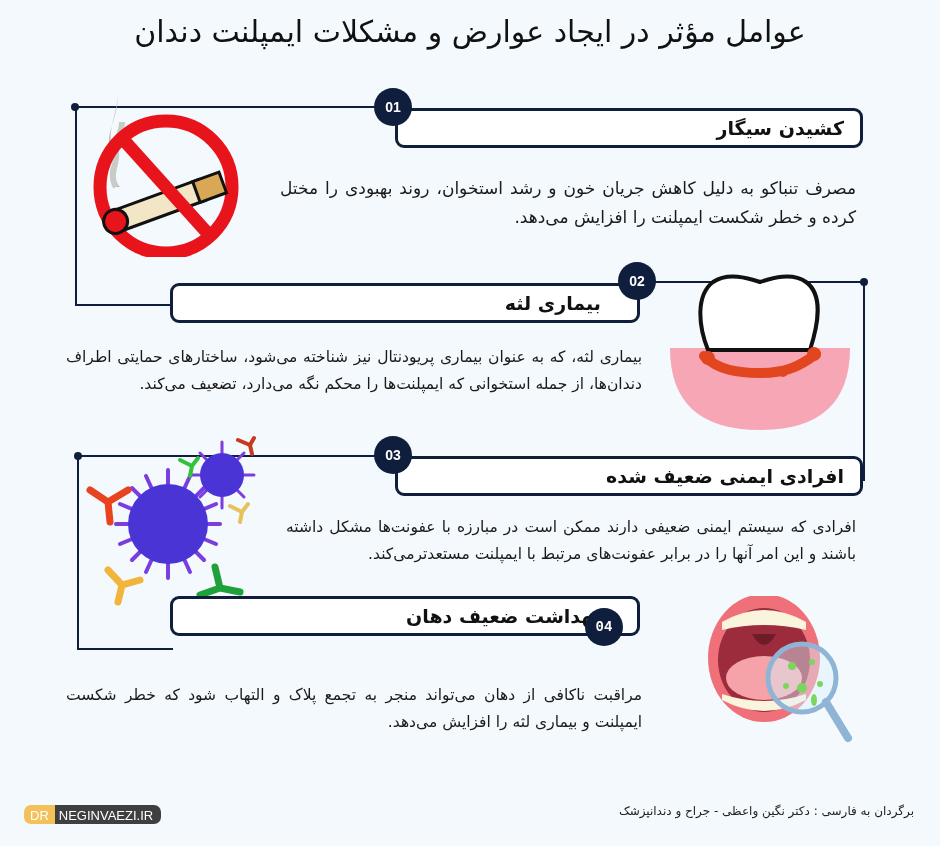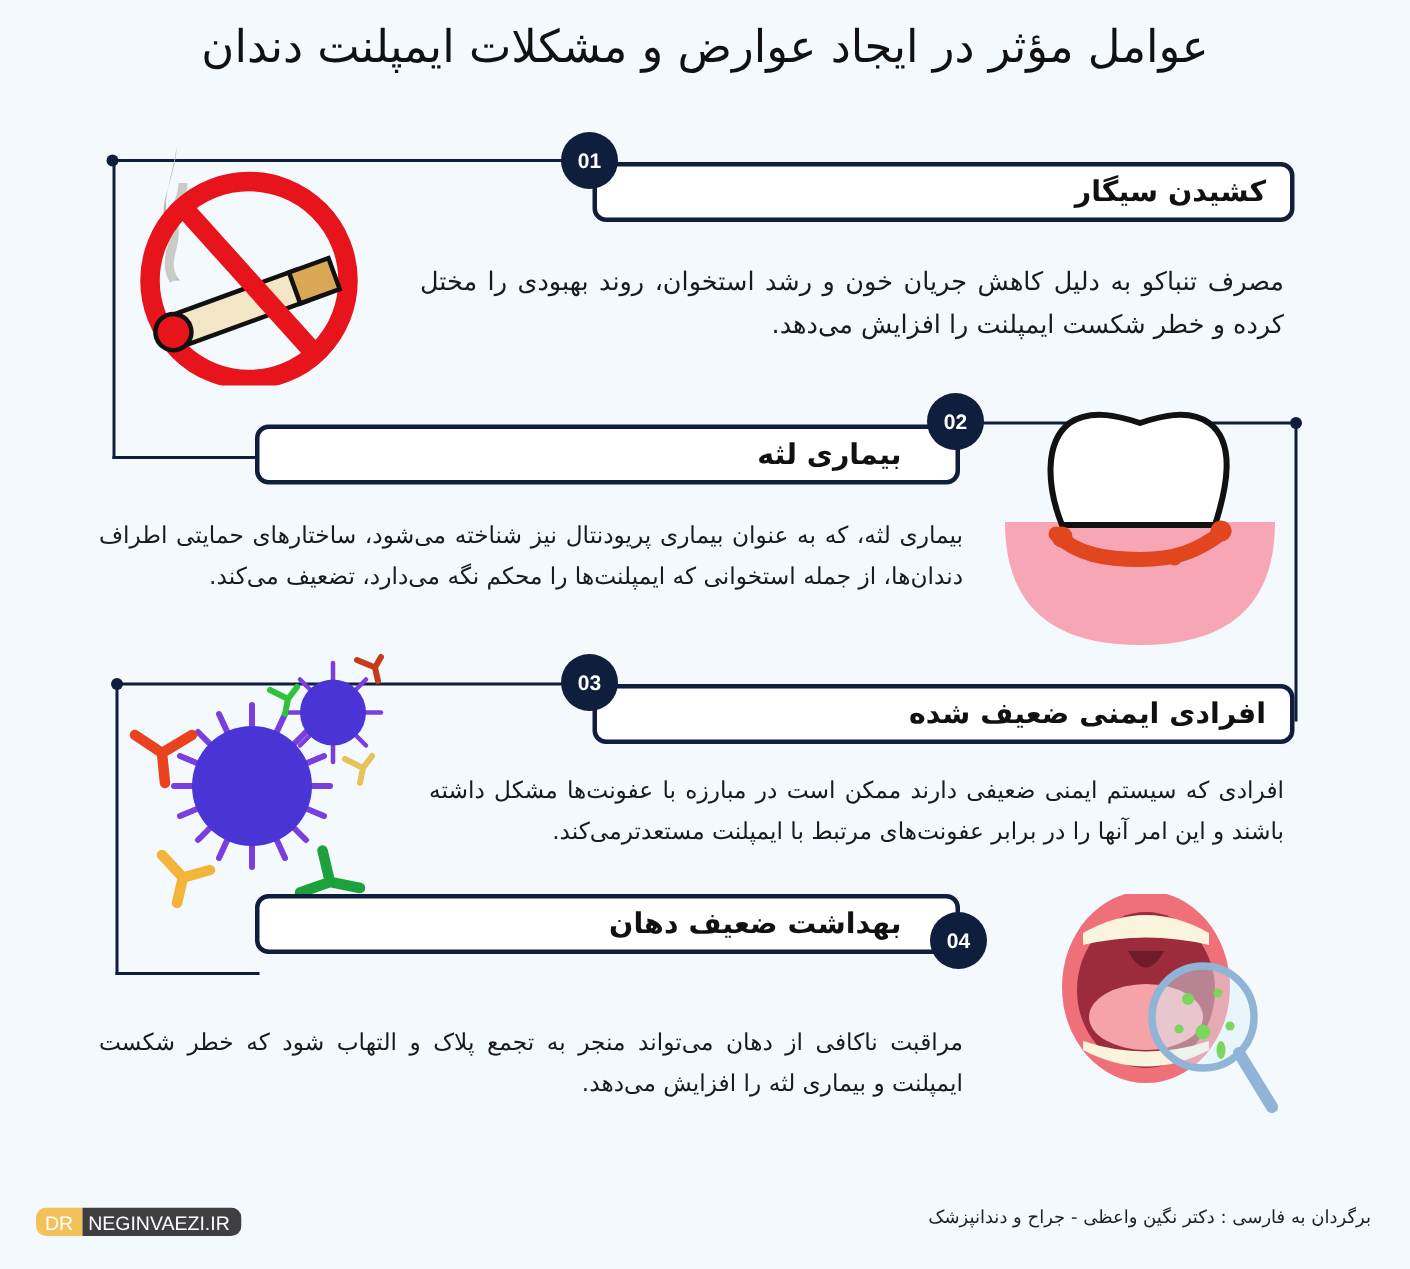--- a/index.html
+++ b/index.html
@@ -122,21 +122,21 @@
       <path d="M158 10 L170 15 L174 8 M170 15 L172 24"></path>
     </g>
   <g stroke="#e6c25a" stroke-width="4" stroke-linecap="round" fill="none">
       <path d="M150 76 L162 82 L168 74 M162 82 L160 92"></path>
     </g>
 </svg>
 
 <div class="card" style="left:170px;top:596px;width:470px;">
   <span class="lbl" style="right:36px;">بهداشت ضعیف دهان</span>
 </div>
-<div class="num" style="left:620px;top:608px;">04</div>
+<div class="num" style="left:585px;top:608px;font-family:Liberation Mono, monospace;">04</div>
 <div class="desc" style="left:66px;top:682px;width:576px;">مراقبت ناکافی از دهان می‌تواند منجر به تجمع پلاک و التهاب شود که خطر شکست ایمپلنت و بیماری لثه را افزایش می‌دهد.</div>
 
 <svg style="left:702px;top:596px;" width="160" height="150" viewBox="0 0 160 150">
   <ellipse cx="62" cy="62" rx="56" ry="64" fill="#f0707a"></ellipse>
   <ellipse cx="62" cy="64" rx="46" ry="52" fill="#9c2b3c"></ellipse>
   <path d="M20 26 Q62 2 104 26 L104 34 Q62 24 20 34Z" fill="#fbf4dc"></path>
   <path d="M20 104 Q62 126 104 104 L104 98 Q62 112 20 98Z" fill="#fbf4dc"></path>
   <ellipse cx="62" cy="82" rx="38" ry="22" fill="#f5a3a8"></ellipse>
   <path d="M50 38 Q62 60 74 38Z" fill="#6e1b2a"></path>
   <circle cx="100" cy="82" r="34" fill="rgba(220,240,250,0.45)" stroke="#8fb4d6" stroke-width="5"></circle>

